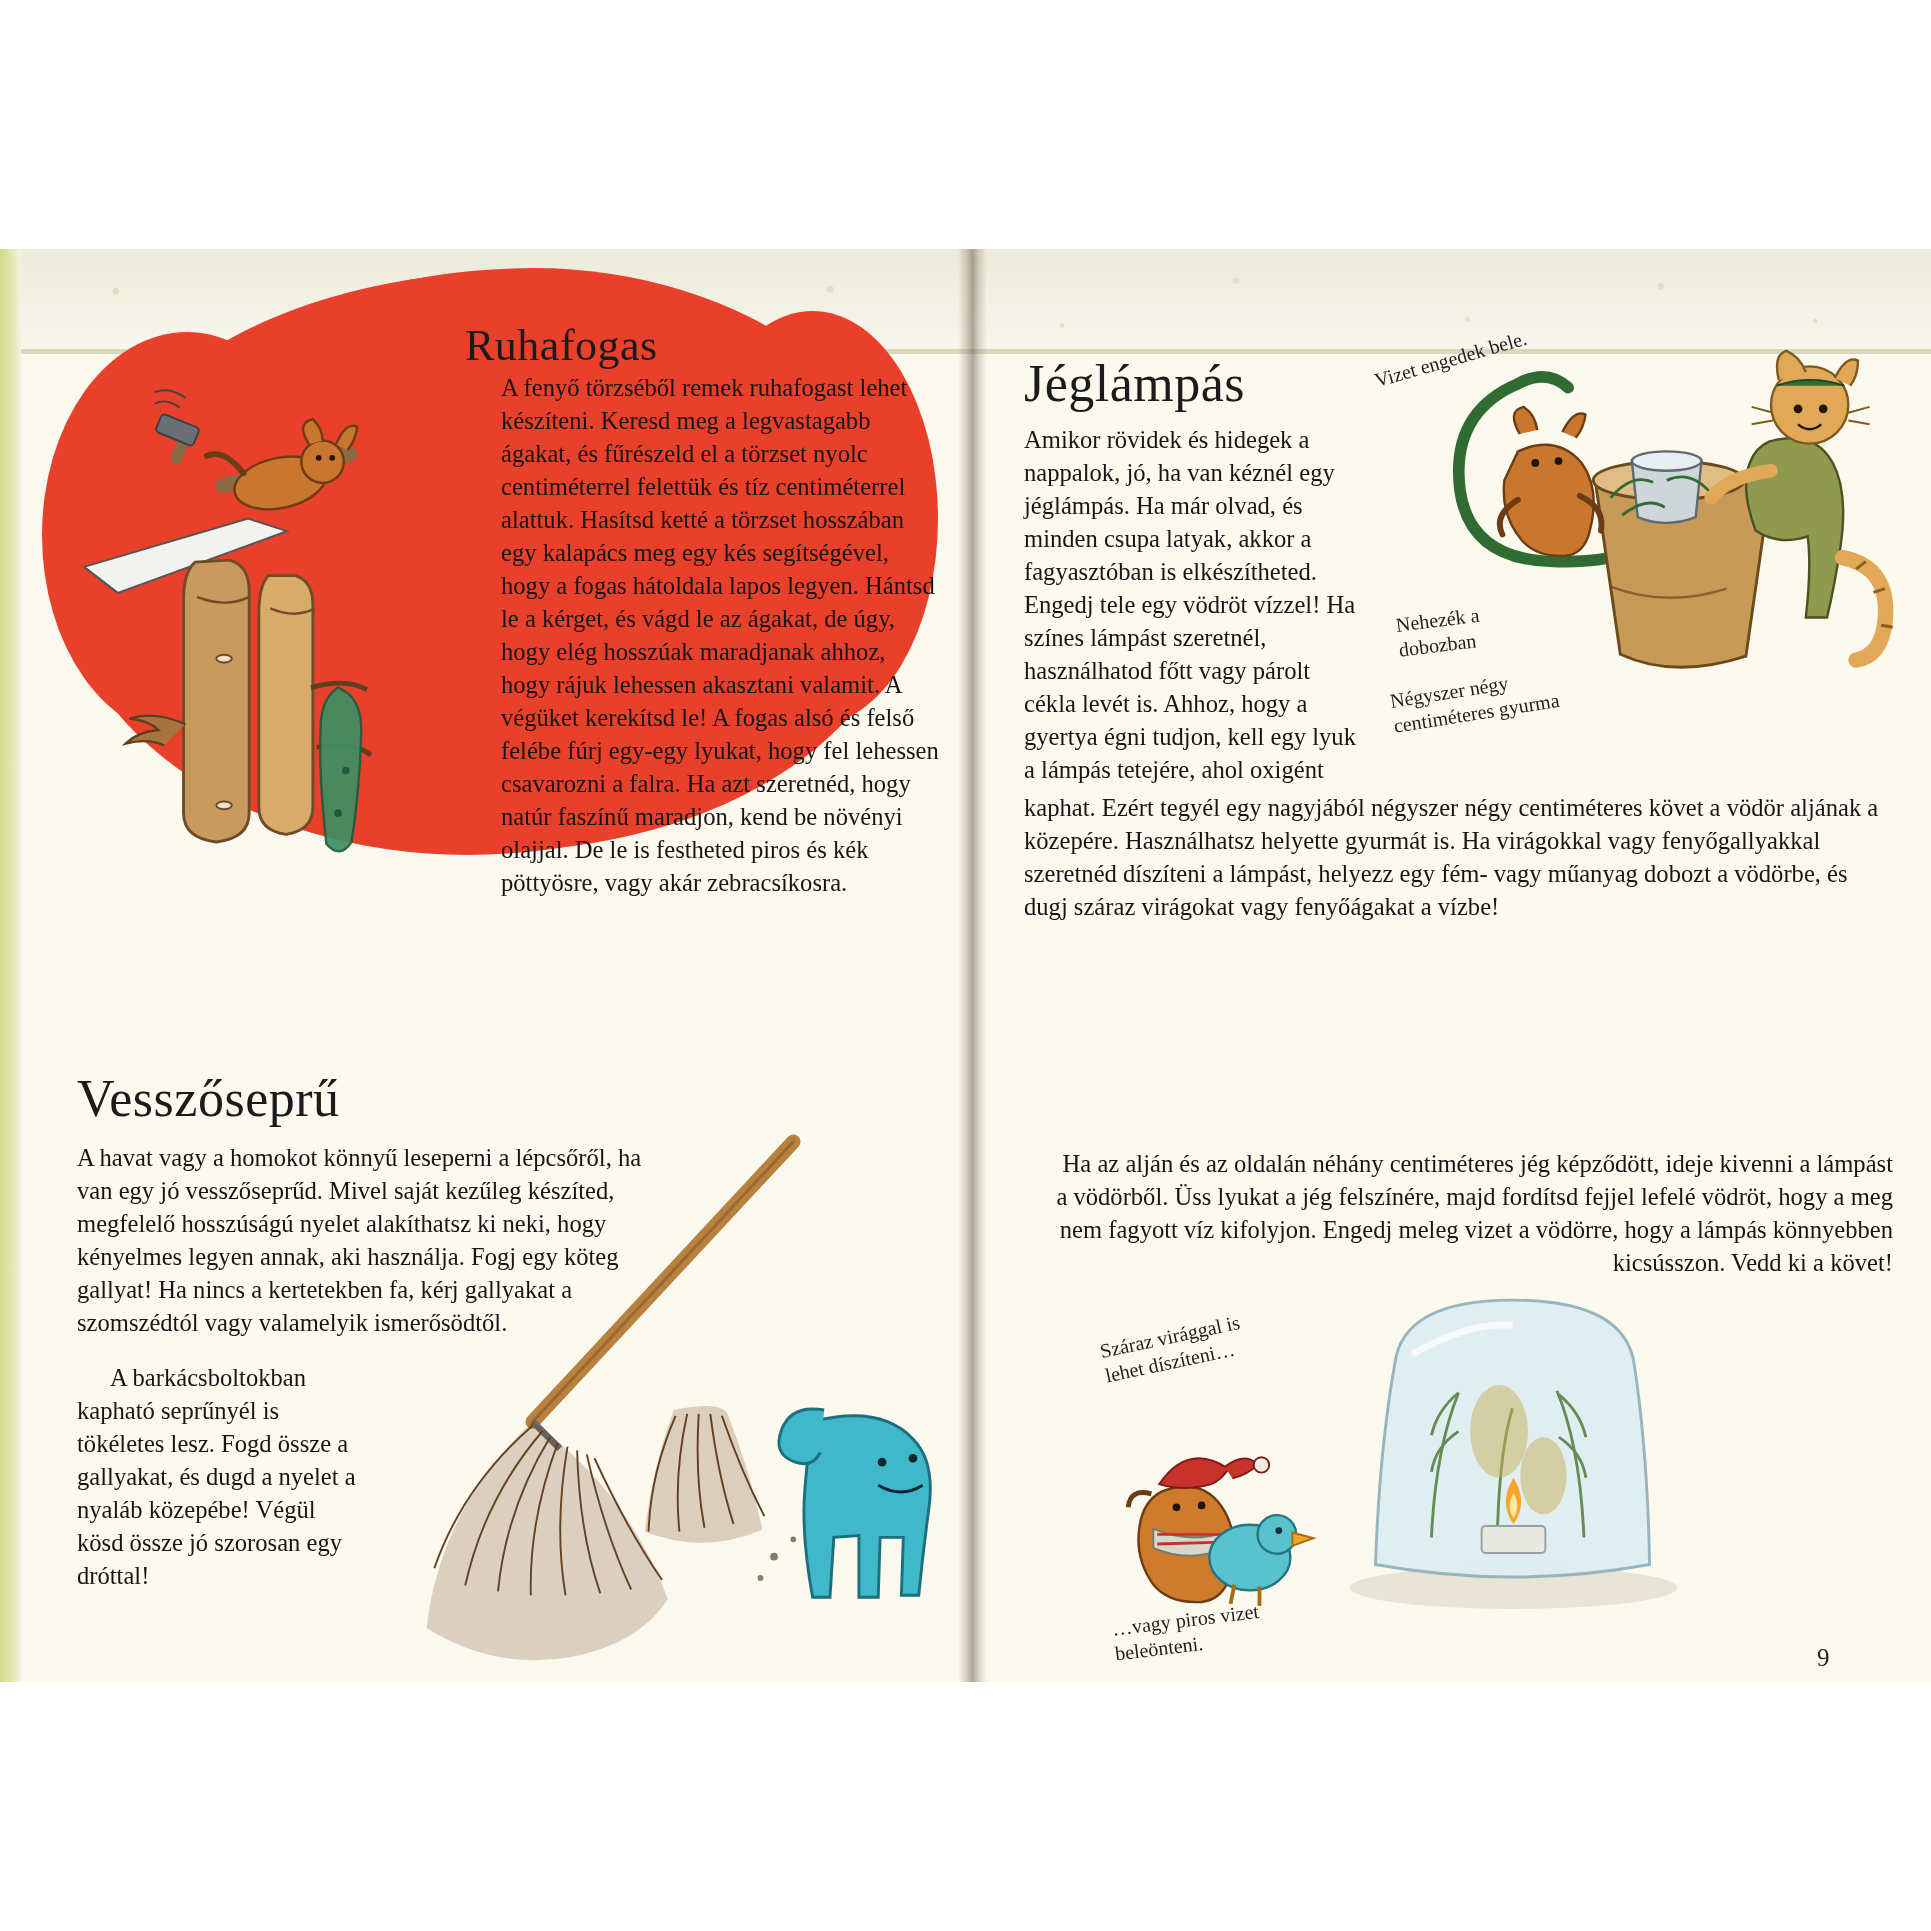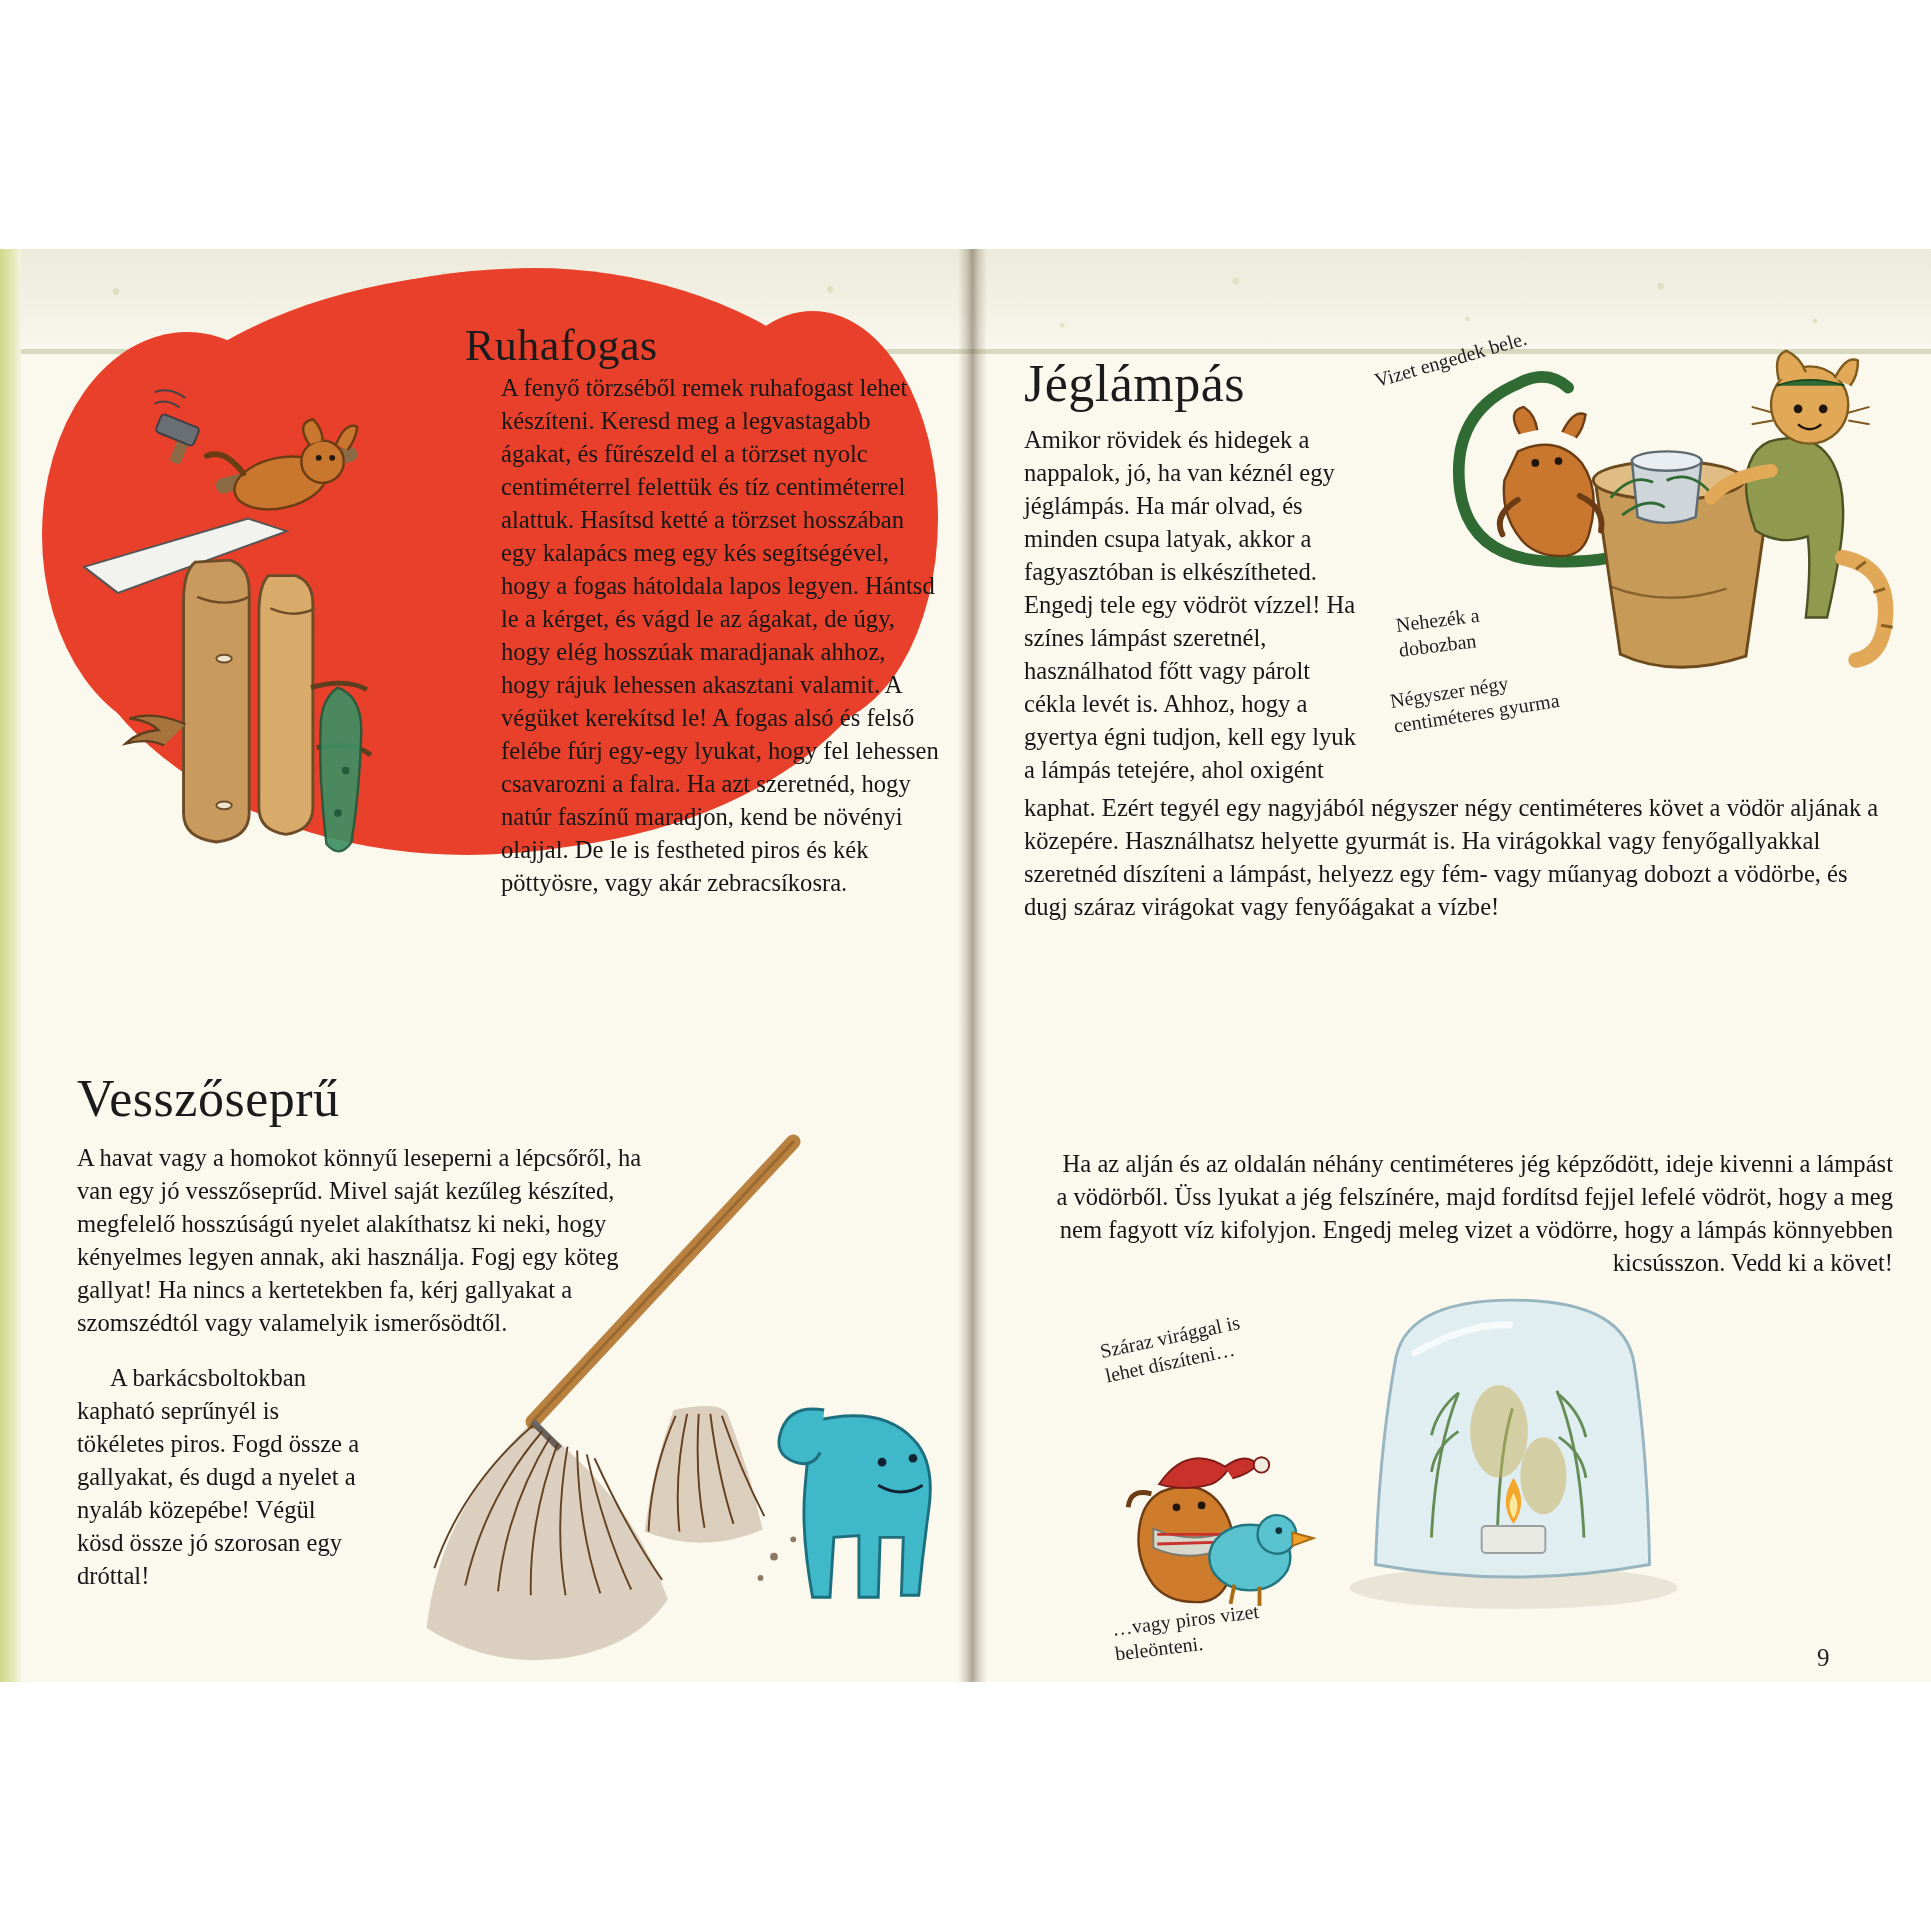--- a/index.html
+++ b/index.html
@@ -270,21 +270,21 @@
       <div class="heading h-hand ruha-title">Ruhafogas</div>
       <div class="body-text ruha-text">
         <p>A fenyő törzséből remek ruhafogast lehet készíteni. Keresd meg a legvastagabb ágakat, és fűrészeld el a törzset nyolc centiméterrel felettük és tíz centiméterrel alattuk. Hasítsd ketté a törzset hosszában egy kalapács meg egy kés segítségével, hogy a fogas hátoldala lapos legyen. Hántsd le a kérget, és vágd le az ágakat, de úgy, hogy elég hosszúak maradjanak ahhoz, hogy rájuk lehessen akasztani valamit. A végüket kerekítsd le! A fogas alsó és felső felébe fúrj egy-egy lyukat, hogy fel lehessen csavarozni a falra. Ha azt szeretnéd, hogy natúr faszínű maradjon, kend be növényi olajjal. De le is festheted piros és kék pöttyösre, vagy akár zebracsíkosra.</p>
       </div>
 
       <div class="heading h-big vessz-title">Vesszőseprű</div>
       <div class="body-text vessz-text">
         <p>A havat vagy a homokot könnyű leseperni a lépcsőről, ha van egy jó vesszőseprűd. Mivel saját kezűleg készíted, megfelelő hosszúságú nyelet alakíthatsz ki neki, hogy kényelmes legyen annak, aki használja. Fogj egy köteg gallyat! Ha nincs a kertetekben fa, kérj gallyakat a szomszédtól vagy valamelyik ismerősödtől.</p>
       </div>
       <div class="body-text vessz-text narrow" style="top:1108px;">
-        <p class="indent">A barkácsboltokban kapható seprűnyél is tökéletes piros. Fogd össze a gallyakat, és dugd a nyelet a nyaláb közepébe! Végül kösd össze jó szorosan egy dróttal!</p>
+        <p class="indent">A barkácsboltokban kapható seprűnyél is tökéletes lesz. Fogd össze a gallyakat, és dugd a nyelet a nyaláb közepébe! Végül kösd össze jó szorosan egy dróttal!</p>
       </div>
 
       <svg class="illus-broom" viewBox="0 0 600 580">
 
         <path d="M420 40 L150 330" stroke="#b8813f" stroke-width="15" stroke-linecap="round"></path>
         <path d="M420 40 L150 330" stroke="#7d5222" stroke-width="3" stroke-linecap="round" opacity=".5"></path>
 
         <path d="M150 330 l28 28" stroke="#6a6a6a" stroke-width="7"></path>
 
         <g stroke="#5b3a1b" stroke-width="2" fill="none" opacity=".95">

